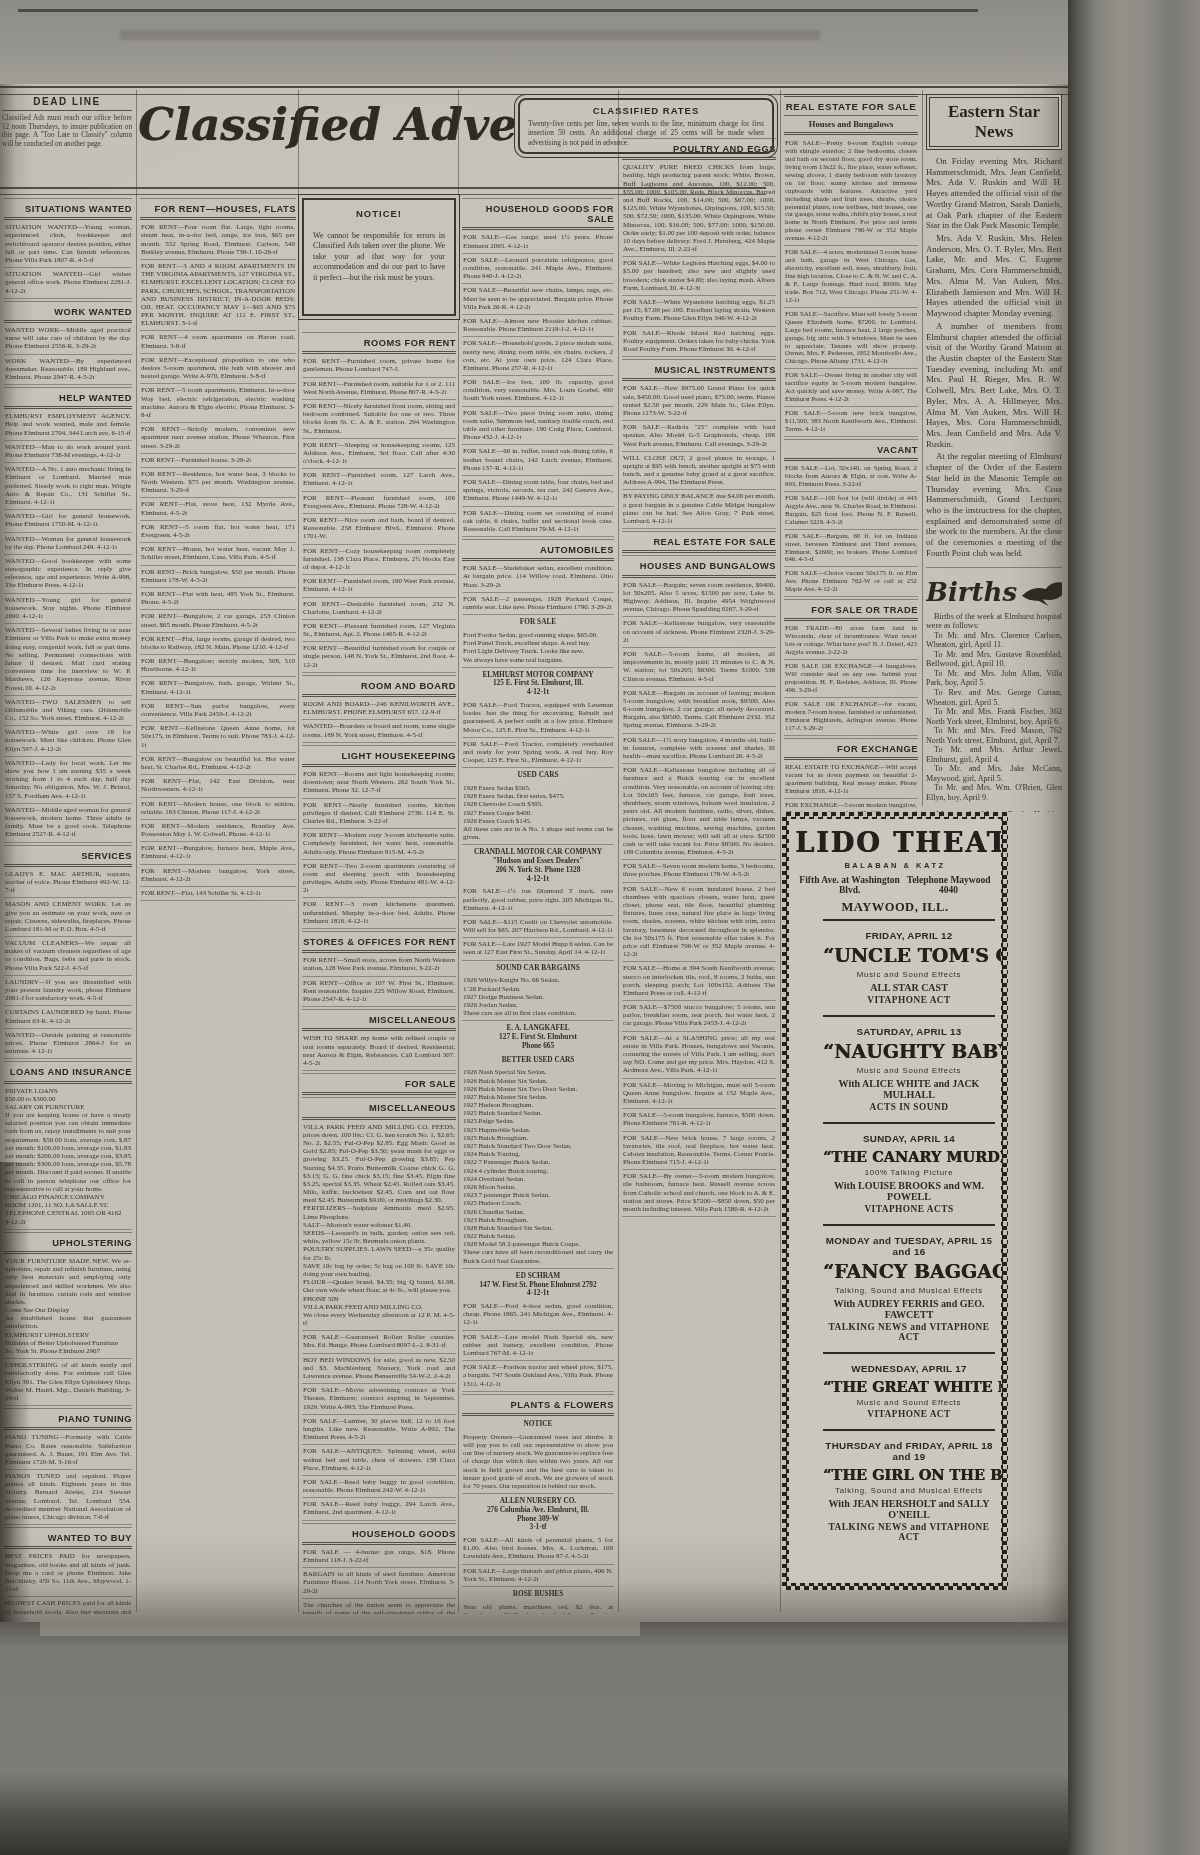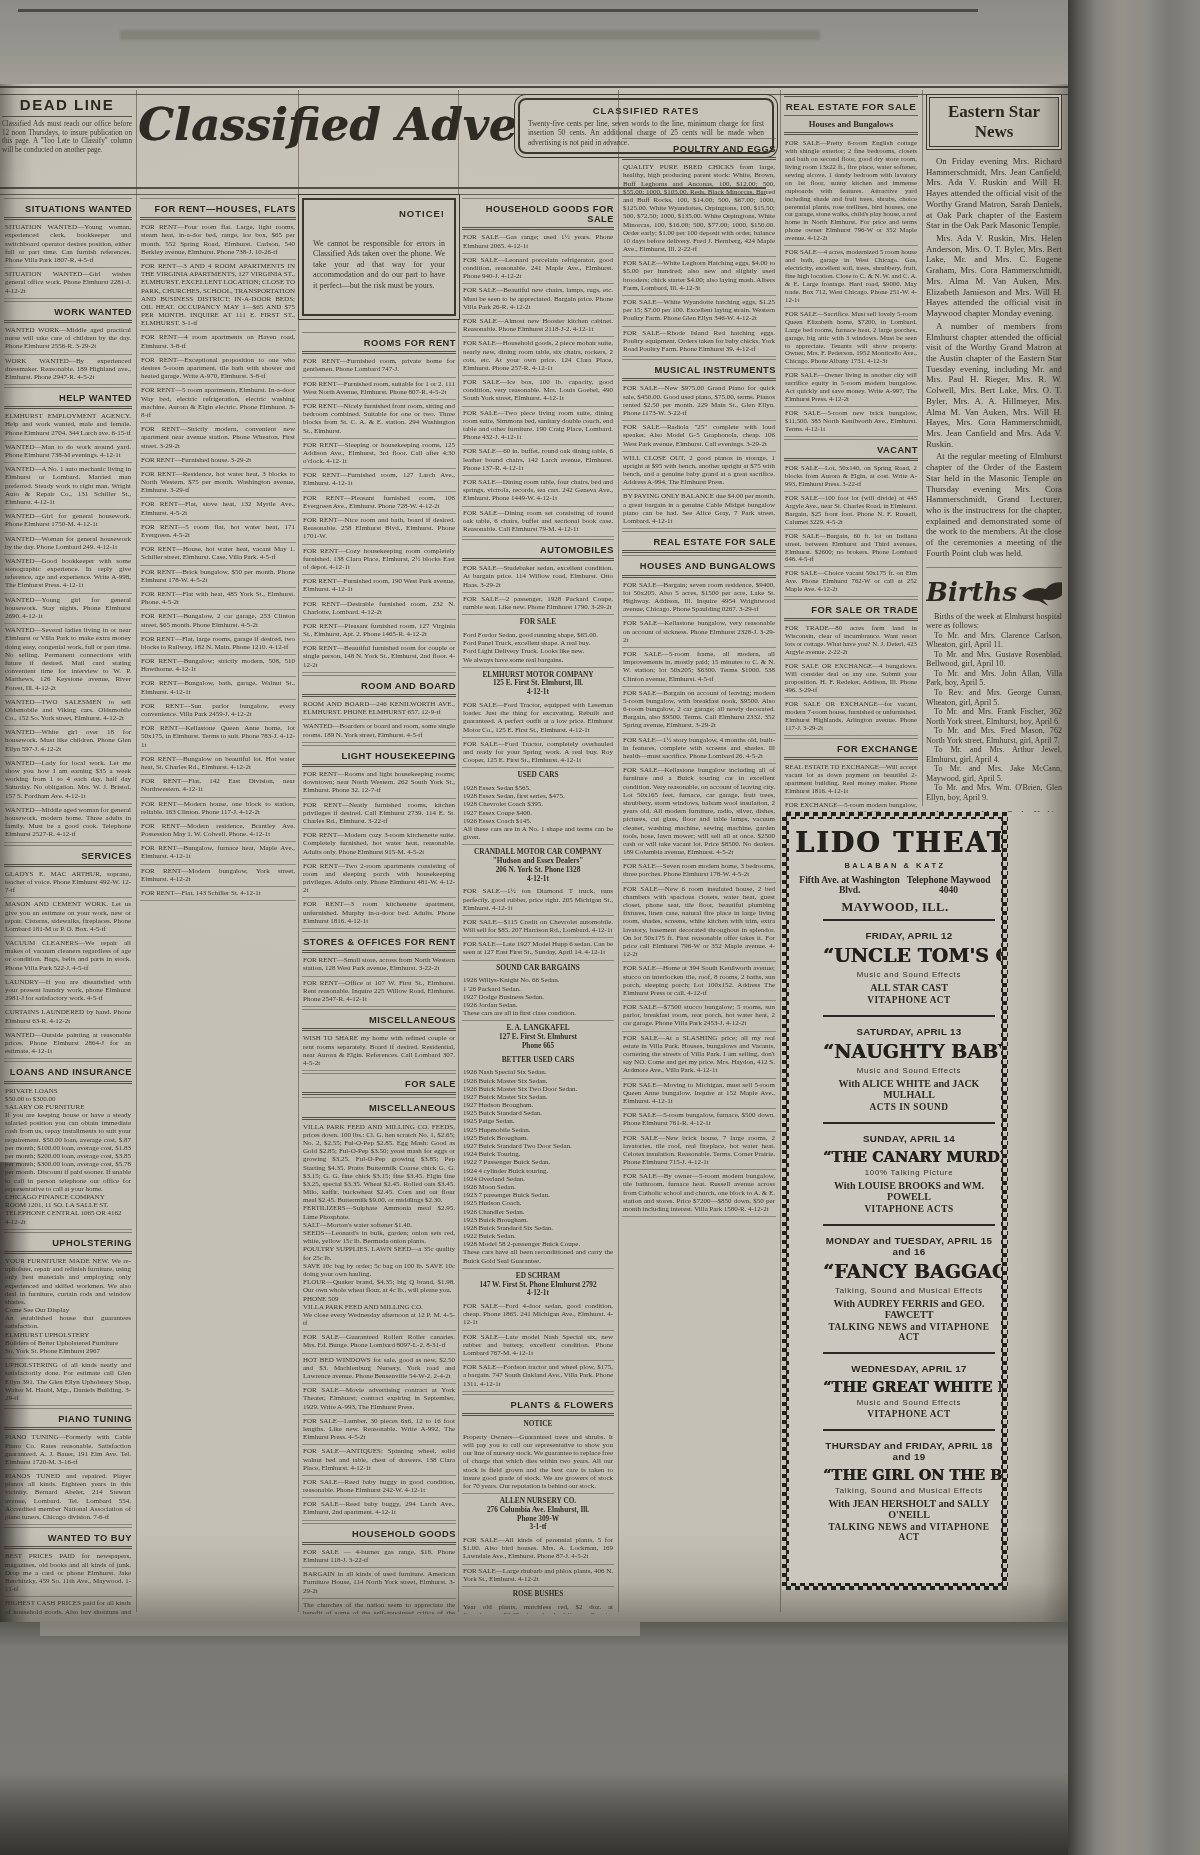--- a/index.html
+++ b/index.html
@@ -16,21 +16,21 @@
   .sheet{position:absolute;left:0;top:84px;width:1068px;height:1538px;background:
     radial-gradient(ellipse 900px 700px at 40% 28%, rgba(255,253,244,.14), rgba(0,0,0,0) 70%),
     linear-gradient(90deg, rgba(52,48,42,.5) 0px, rgba(52,48,42,.12) 16px, rgba(0,0,0,0) 34px),
     linear-gradient(270deg, rgba(58,54,47,.45) 0px, rgba(58,54,47,.1) 26px, rgba(0,0,0,0) 60px),
     linear-gradient(0deg, rgba(70,66,58,.5) 0px, rgba(70,66,58,.12) 40px, rgba(0,0,0,0) 90px),
     #c4c0b6;color:#34312a;}
   .rule-top{position:absolute;left:0;top:2px;width:100%;height:6px;border-top:2px solid rgba(45,42,36,.8);border-bottom:1px solid rgba(45,42,36,.7);}
   .masthead-rule{position:absolute;left:0;top:103px;width:766px;height:5px;border-top:2px solid rgba(45,42,36,.75);border-bottom:1px solid rgba(45,42,36,.65);}
   
   .deadline-box{position:absolute;left:2px;top:10px;width:130px;}
-  .dl-title{font-family:"Liberation Sans",sans-serif;font-weight:bold;font-size:15px;text-align:center;letter-spacing:1.5px;padding:2px 0 3px;border-bottom:1px solid rgba(60,55,47,.8);margin-bottom:3px;color:#2c2922;}
+  .dl-title{font-family:"Liberation Sans",sans-serif;font-weight:bold;font-size:10px;text-align:center;letter-spacing:1.5px;padding:2px 0 3px;border-bottom:1px solid rgba(60,55,47,.8);margin-bottom:3px;color:#2c2922;}
   .dl-body{font-size:7.2px;line-height:1.2;text-align:justify;color:#3a362e;}
   .paper-title{position:absolute;left:138px;top:18px;width:372px;margin:0;font-family:"DejaVu Serif",serif;font-style:italic;font-weight:bold;font-size:45px;line-height:1;letter-spacing:0px;color:#2e2b25;text-shadow:.5px 0 rgba(46,43,37,.8);white-space:nowrap;}
   .rates-box{position:absolute;left:518px;top:14px;width:236px;border:2px solid #3b372e;border-radius:8px;box-shadow:0 0 0 3px #c4c0b6,0 0 0 4px #3b372e;padding:5px 8px;background:#c7c3b9;}
   .rates-title{font-family:"Liberation Sans",sans-serif;font-weight:bold;font-size:9.5px;letter-spacing:1px;text-align:center;margin-bottom:3px;color:#2c2922;}
   .rates-body{font-size:7.4px;line-height:1.25;text-align:justify;color:#3a362e;}
   
   .col{position:absolute;top:0;bottom:8px;overflow:hidden;}
   .col1{left:4px;width:128px;padding-top:112px;}
   .col2{left:140px;width:156px;padding-top:112px;}
   .col3{left:302px;width:154px;padding-top:246px;}
@@ -39,21 +39,21 @@
   .col6{left:784px;width:134px;padding-top:10px;height:718px;bottom:auto;}
   .col7{left:926px;width:136px;padding-top:8px;height:720px;bottom:auto;}
   .vrule{position:absolute;top:6px;bottom:10px;width:1px;background:rgba(72,66,56,.55);}
   
   .sec-head{font-family:"Liberation Sans",sans-serif;font-weight:bold;font-size:9.3px;line-height:1.1;text-align:right;letter-spacing:.5px;color:#2b2821;padding:5px 0 3px;border-bottom:3px double rgba(66,60,50,.85);border-top:1px solid rgba(66,60,50,.5);margin-top:2px;margin-bottom:1px;}
   .ad{font-size:7px;line-height:1.17;text-align:justify;padding:2px 1px 3px;border-bottom:1px solid rgba(84,77,64,.5);color:#373329;word-spacing:-.2px;}
   .ad-center{font-size:7.3px;font-weight:bold;text-align:center;padding:3px 0 2px;color:#312d26;line-height:1.2;}
   .col6 .ad,.col6 .ad-center{font-size:6.8px;}
   
   .notice-box{position:absolute;left:302px;top:114px;width:154px;height:118px;box-sizing:border-box;border:2px solid #3b372e;box-shadow:0 0 0 3px #c4c0b6,0 0 0 4px #3b372e;background:#c8c4ba;padding:8px 9px;}
-  .notice-title{font-family:"Liberation Sans",sans-serif;font-weight:bold;font-size:9.5px;letter-spacing:1px;text-align:right;margin-bottom:20px;color:#2c2922;}
+  .notice-title{font-family:"Liberation Sans",sans-serif;font-weight:bold;font-size:9.5px;letter-spacing:1px;text-align:center;margin-bottom:12px;color:#2c2922;}
   .notice-body{font-size:8px;line-height:1.3;text-align:justify;color:#37332b;}
   
   .re-head{font-family:"Liberation Sans",sans-serif;font-weight:bold;font-size:9.8px;text-align:center;letter-spacing:.6px;padding:4px 0 3px;border-top:3px double rgba(66,60,50,.85);border-bottom:1px solid rgba(66,60,50,.7);color:#2b2821;}
   .re-sub{font-weight:bold;font-size:8.6px;text-align:center;padding:3px 0;border-bottom:3px double rgba(66,60,50,.85);margin-bottom:2px;color:#2e2a23;}
   
   .es-box{border:1px solid #3c382e;box-shadow:inset 0 0 0 2px #c4c0b6,inset 0 0 0 3px #3c382e;text-align:center;font-family:"Liberation Serif",serif;font-weight:bold;font-size:17px;padding:7px 2px;margin:2px 0 6px;color:#29261f;}
   .es-body p{margin:0 0 2px;text-indent:10px;font-size:8.8px;line-height:1.22;text-align:justify;color:#37332b;}
   .births-head{display:flex;align-items:center;gap:2px;margin:8px 0 4px;border-top:1px solid rgba(66,60,50,.5);padding-top:8px;}
   .births-script{font-family:"DejaVu Serif",serif;font-style:italic;font-weight:bold;font-size:26px;color:#2b2720;}
   .births-head svg{flex:0 0 auto;}

